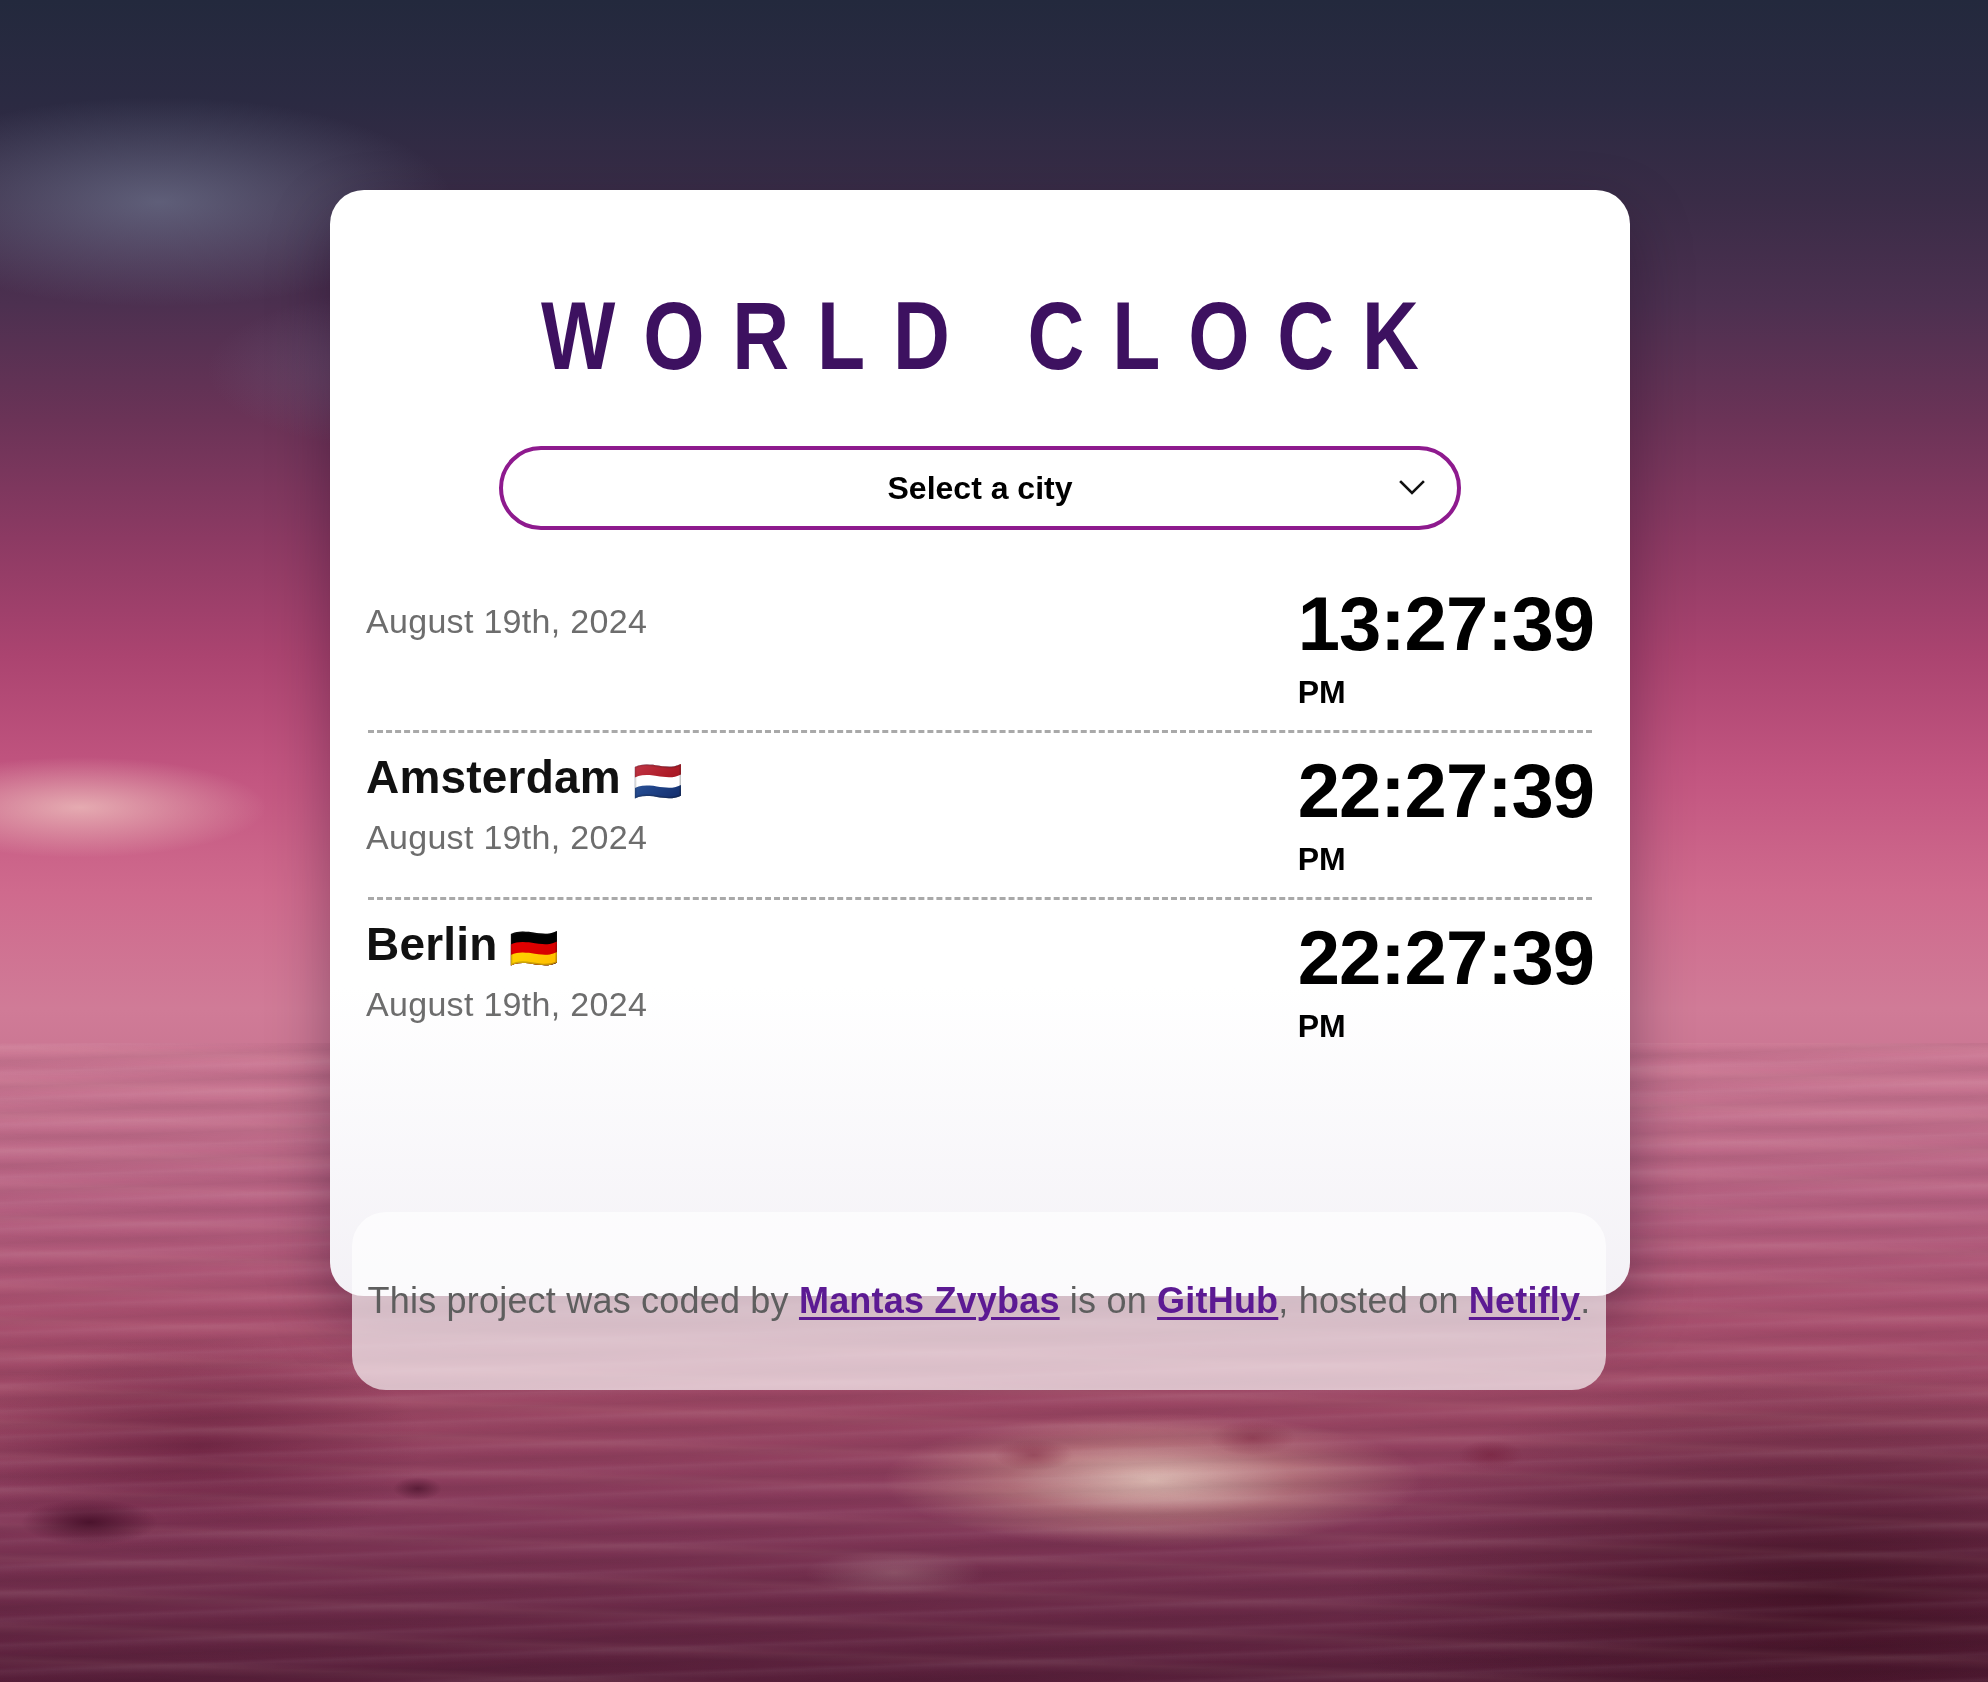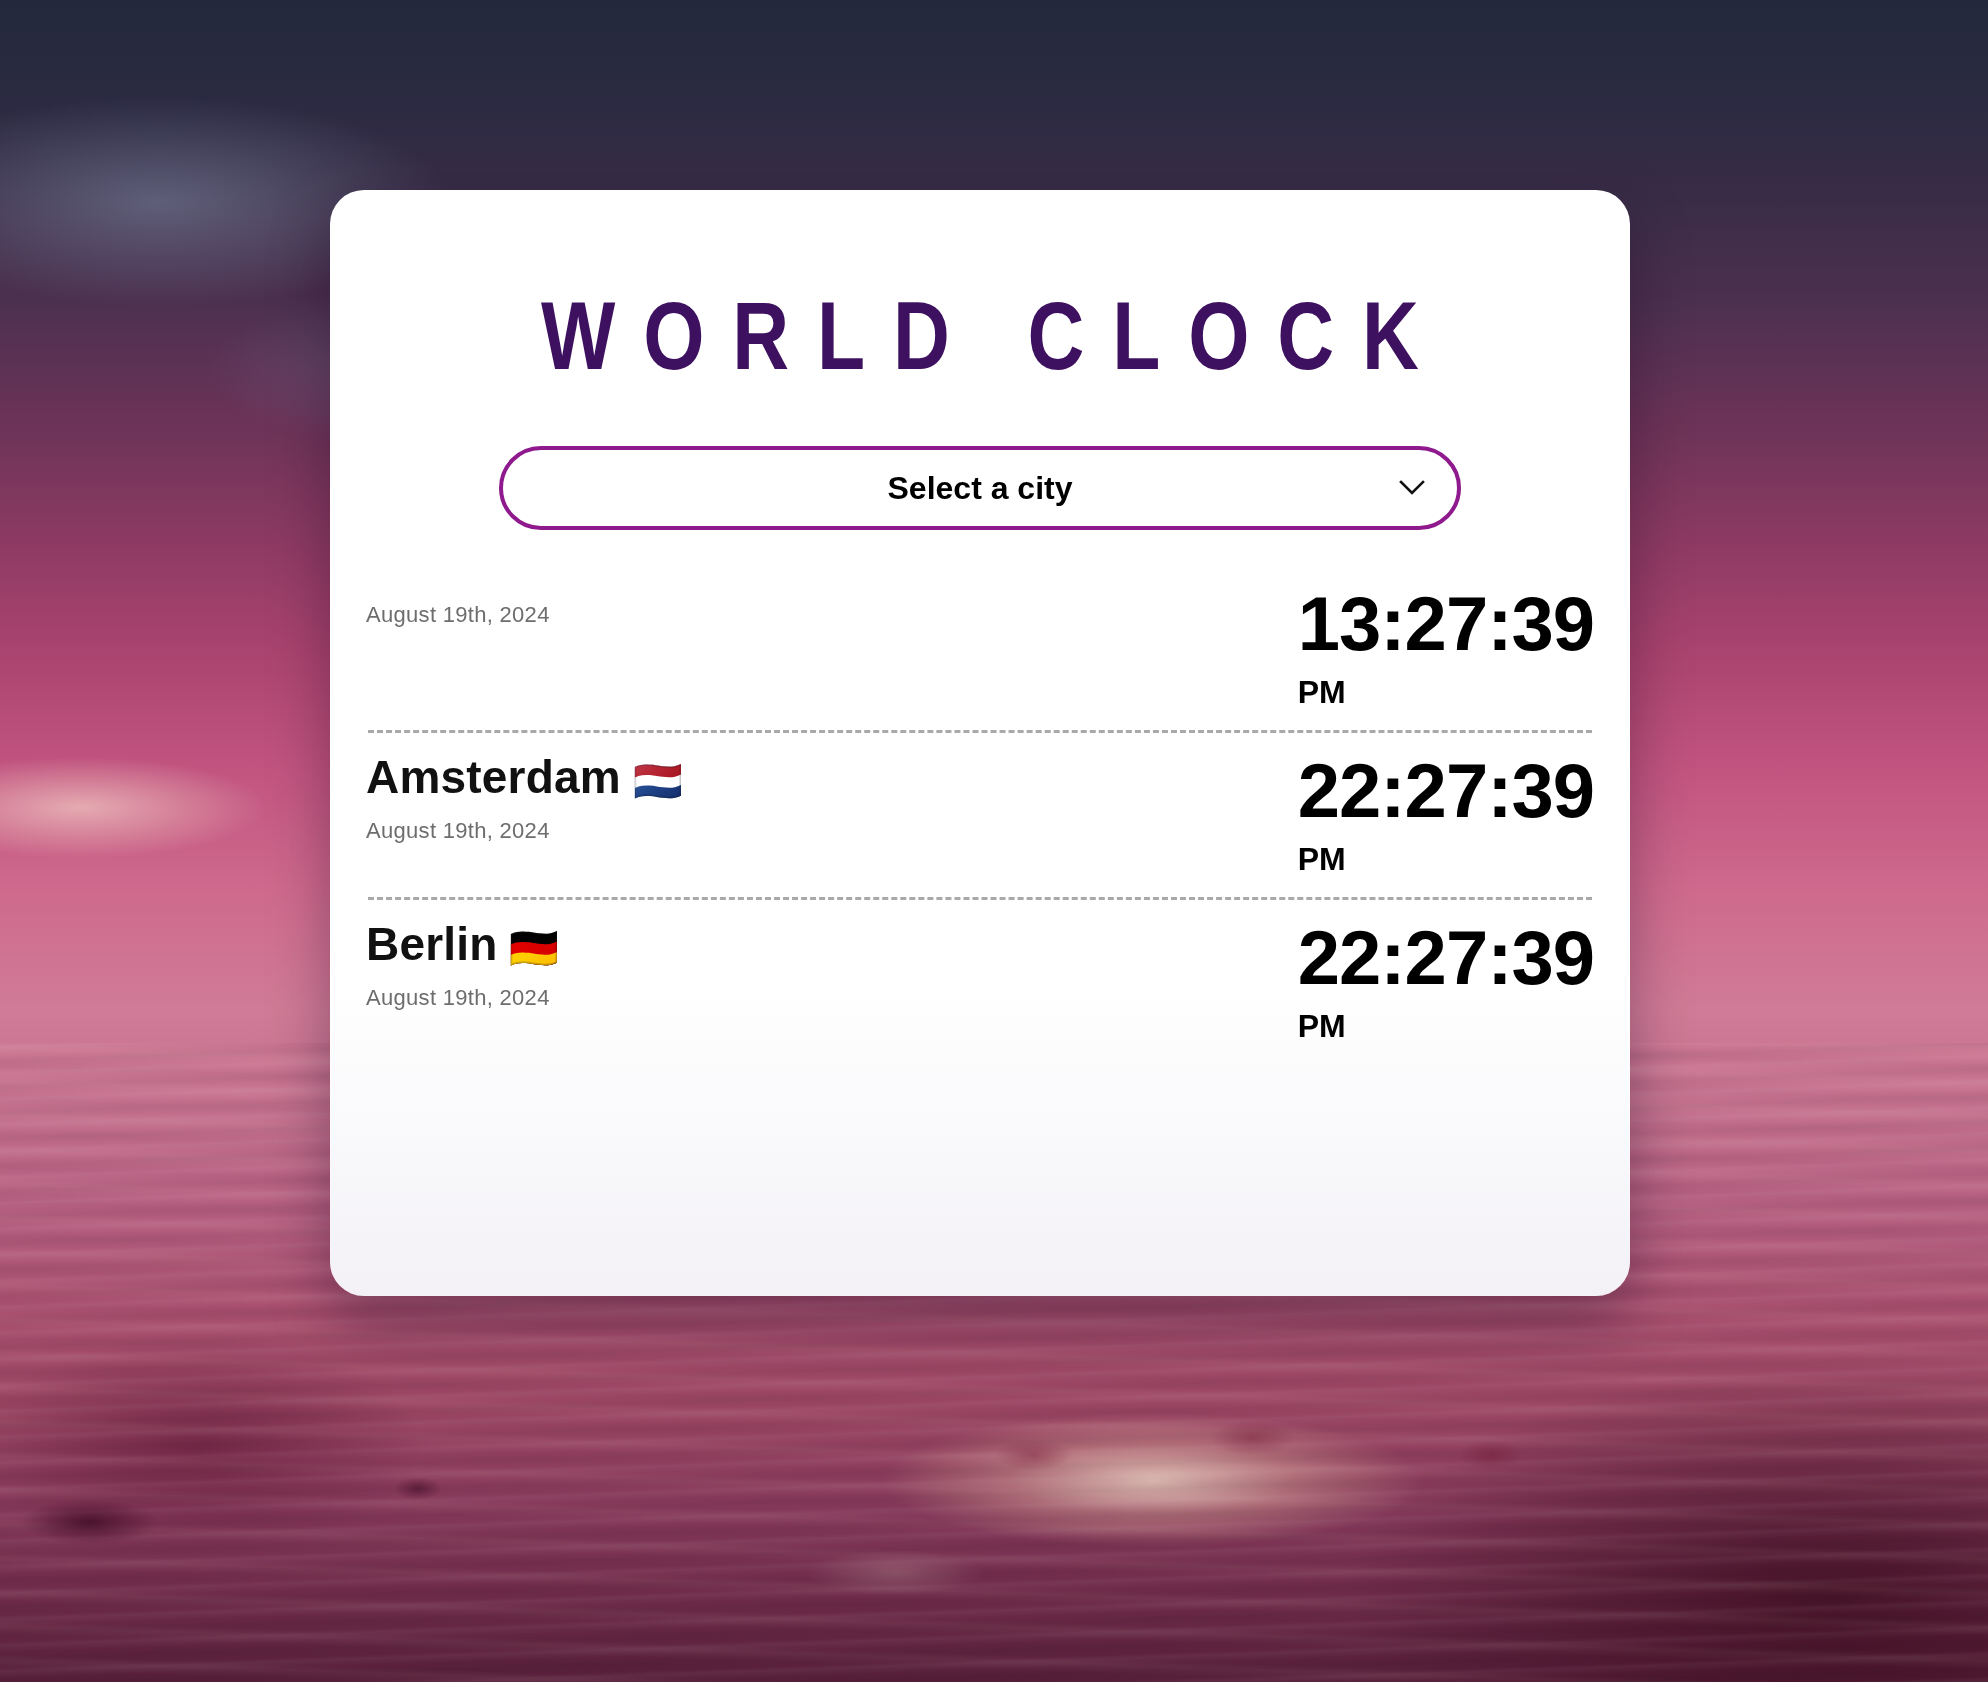--- a/index.html
+++ b/index.html
@@ -186,21 +186,21 @@
   }
   .city-flag {
     font-size: 40px;
     margin-left: 12px;
     vertical-align: -2px;
   }
   .city-date {
     margin-top: 16px;
     font-family: "Liberation Sans Narrow", "Liberation Sans", sans-serif;
     font-weight: 400;
-    font-size: 22px;
+    font-size: 34px;
     color: #6d6d6d;
     letter-spacing: .3px;
   }
 
   .city-time {
     display: flex;
     align-items: baseline;
     gap: 14px;
     padding-top: 4px;
     white-space: nowrap;
@@ -315,14 +315,17 @@
         </div>
         <div class="city-time">
           <span class="time-main">22:27:39</span>
           <span class="time-ampm">PM</span>
         </div>
       </div>
 
     </div>
   </div>
 
+  <div class="footer-panel">
+    <div class="footer-text"><span>This project was coded by </span><a href="#">Mantas Zvybas</a><span> is on </span><a href="#">GitHub</a><span>, hosted on </span><a href="#">Netifly</a><span>.</span></div>
+  </div>
 
 </div>
 
 </body></html>

